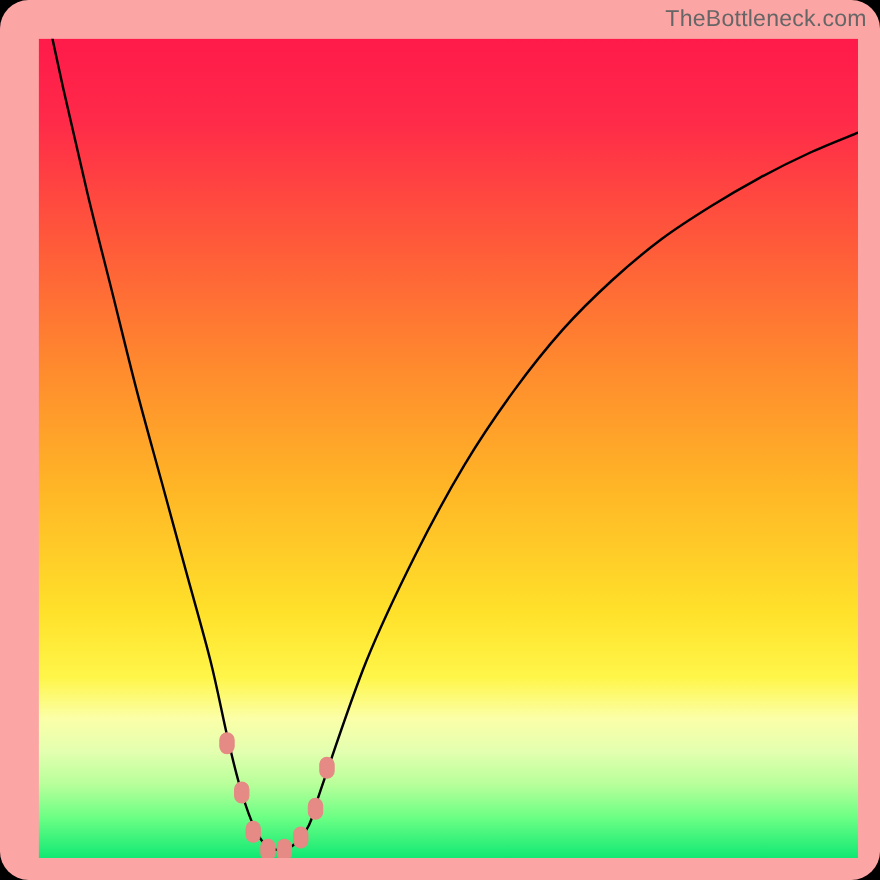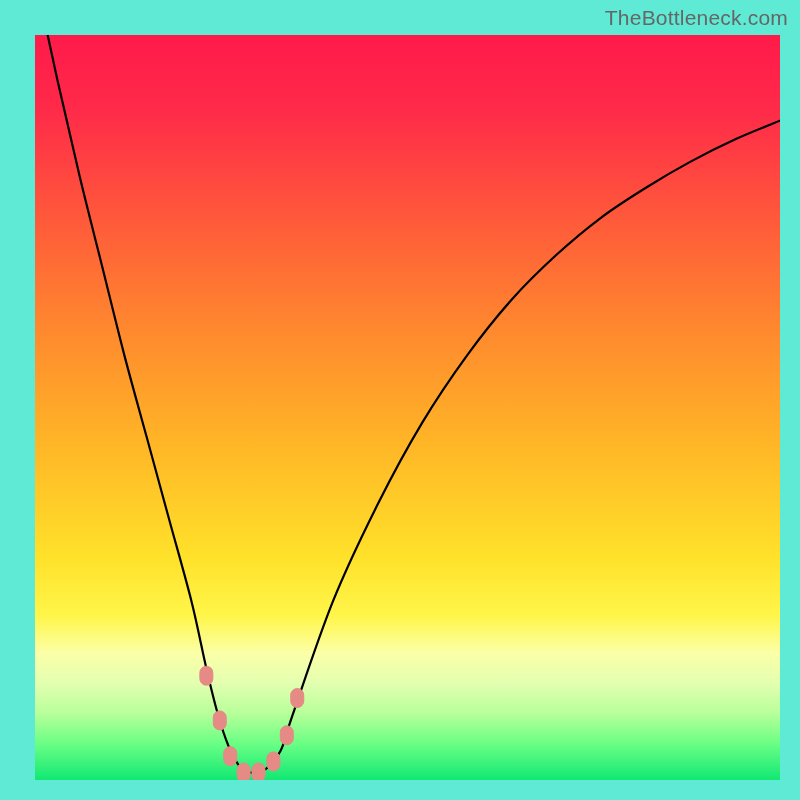--- a/index.html
+++ b/index.html
@@ -10,21 +10,22 @@
     background: #000;
     font-family: Arial, Helvetica, sans-serif;
     overflow: hidden;
   }
   .frame {
     position: absolute;
     left: 0;
     top: 0;
     width: 800px;
     height: 800px;
-    background: #5eead4;
+    background: #fca5a5;
+    border-radius: 26px;
   }
   .plot {
     position: absolute;
     left: 35px;
     top: 35px;
     width: 745px;
     height: 745px;
     overflow: hidden;
   }
   .plot svg {

